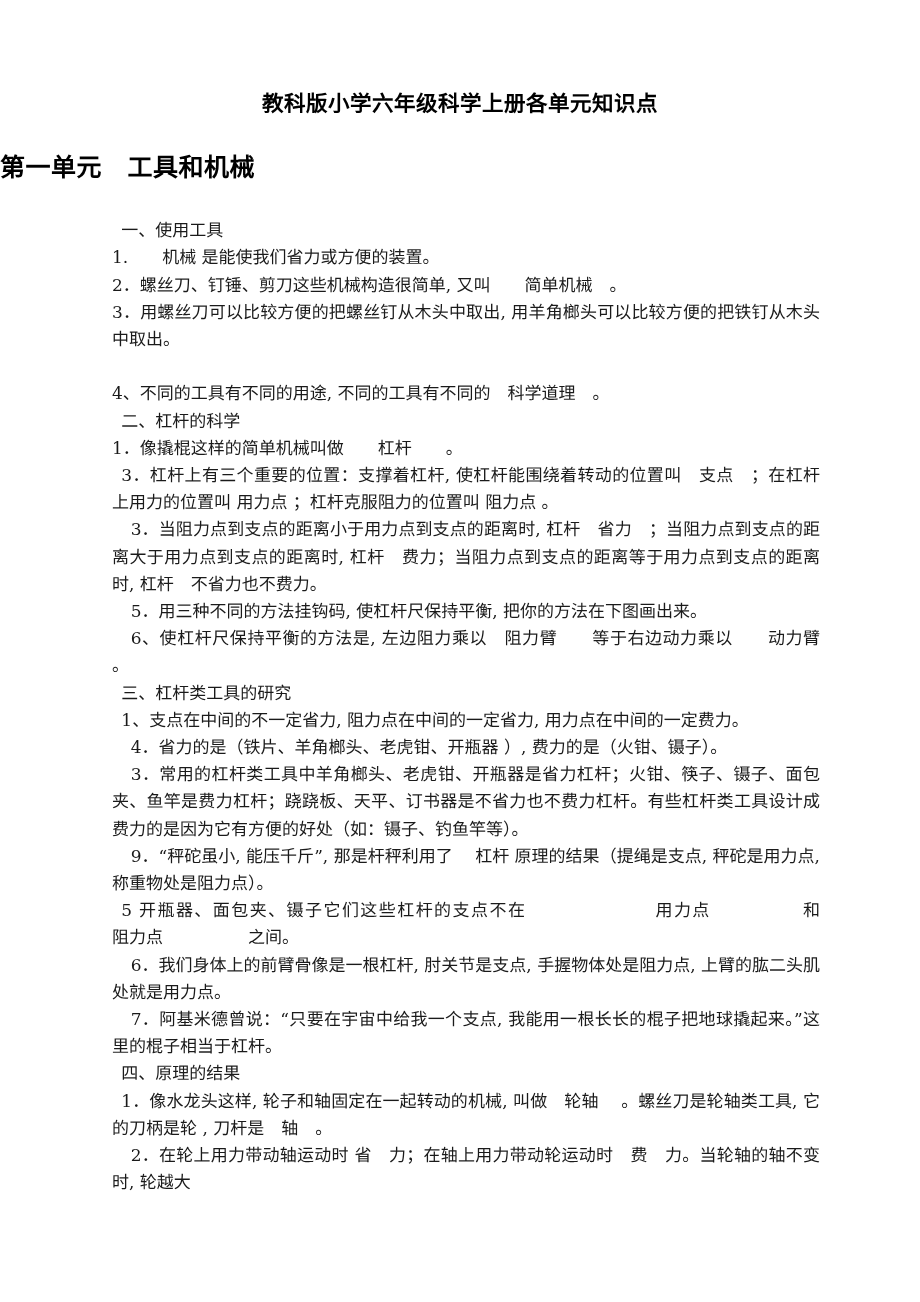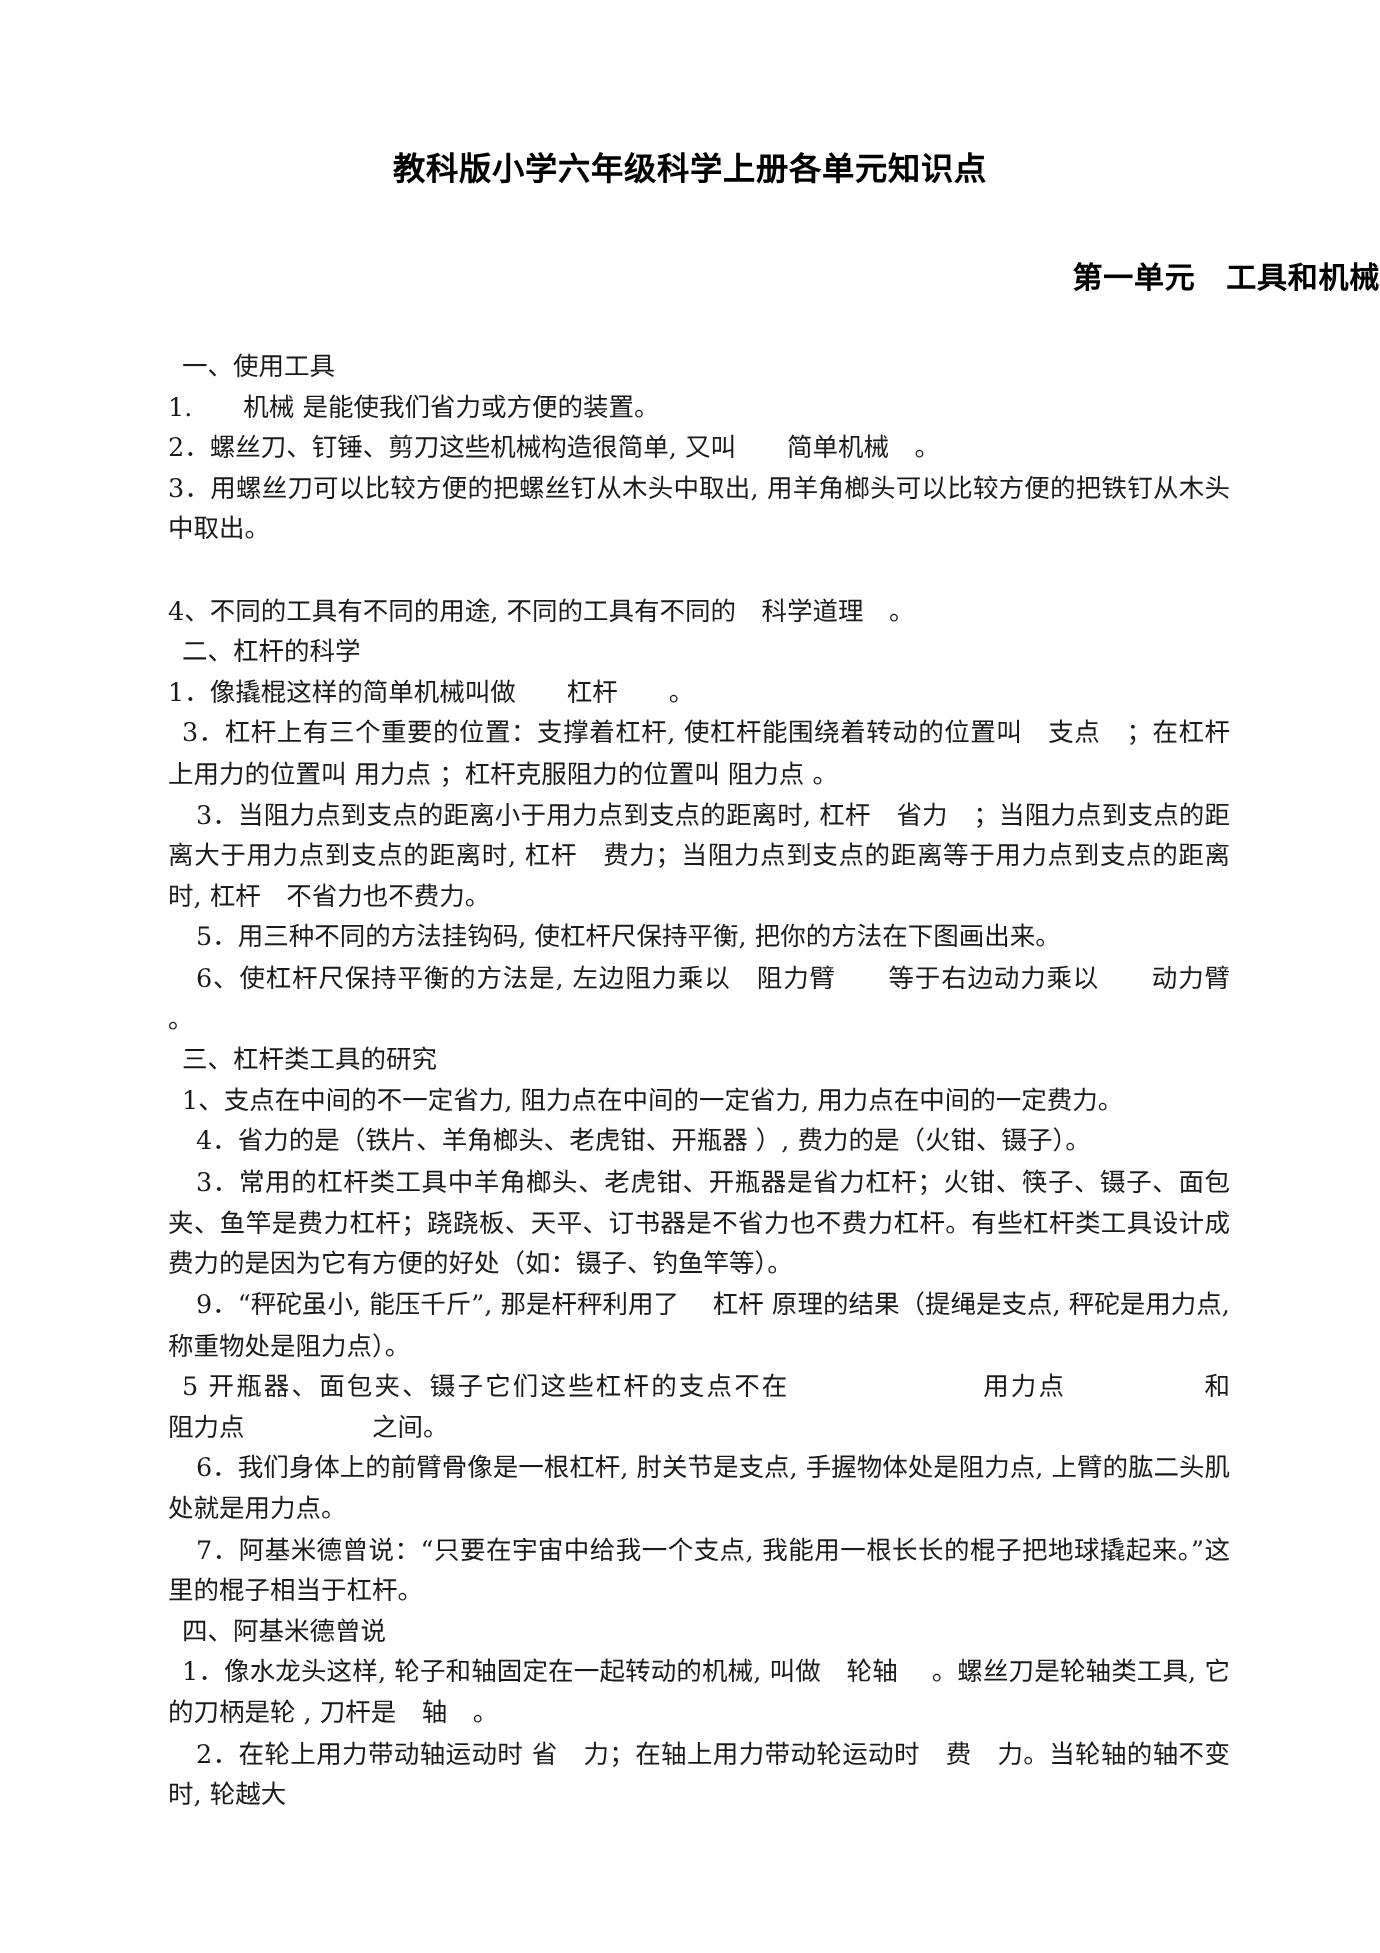--- a/index.html
+++ b/index.html
@@ -27,28 +27,28 @@
     top: 0;
     width: 920px;
     padding: 0;
   }
   
   .title-main {
     text-align: center;
     font-size: 21.5px;
     font-weight: bold;
     letter-spacing: 0.5px;
-    margin: 10px;
+    margin: 0;
     padding-top: 92px;
     line-height: 1.1;
     color: #000000;
   }
   .title-sub {
-    text-align: right;
-    font-size: 20px;
+    text-align: left;
+    font-size: 25px;
     font-weight: bold;
     letter-spacing: 0.5px;
     margin: 0;
     padding-top: 38px;
     line-height: 1.1;
     color: #000000;
   }
   
   .content {
     margin: 0;
@@ -98,19 +98,19 @@
         <p class="line ind2">5．用三种不同的方法挂钩码, 使杠杆尺保持平衡, 把你的方法在下图画出来。</p>
         <p class="line ind2">6、使杠杆尺保持平衡的方法是, 左边阻力乘以　阻力臂　　等于右边动力乘以　　动力臂　　　。</p>
         <p class="line ind1">三、杠杆类工具的研究</p>
         <p class="line ind1">1、支点在中间的不一定省力, 阻力点在中间的一定省力, 用力点在中间的一定费力。</p>
         <p class="line ind2">4．省力的是（铁片、羊角榔头、老虎钳、开瓶器 ）, 费力的是（火钳、镊子）。</p>
         <p class="line ind2">3．常用的杠杆类工具中羊角榔头、老虎钳、开瓶器是省力杠杆；火钳、筷子、镊子、面包夹、鱼竿是费力杠杆；跷跷板、天平、订书器是不省力也不费力杠杆。有些杠杆类工具设计成费力的是因为它有方便的好处（如：镊子、钓鱼竿等）。</p>
         <p class="line ind2">9．“秤砣虽小, 能压千斤”, 那是杆秤利用了　 杠杆 原理的结果（提绳是支点, 秤砣是用力点, 称重物处是阻力点）。</p>
         <p class="line ind1">5 开瓶器、面包夹、镊子它们这些杠杆的支点不在　　　　　　　用力点　　　　　和　　　阻力点　　　　　之间。</p>
         <p class="line ind2">6．我们身体上的前臂骨像是一根杠杆, 肘关节是支点, 手握物体处是阻力点, 上臂的肱二头肌处就是用力点。</p>
         <p class="line ind2">7．阿基米德曾说：“只要在宇宙中给我一个支点, 我能用一根长长的棍子把地球撬起来。”这里的棍子相当于杠杆。</p>
-        <p class="line ind1">四、阿基米德曾说</p>
+        <p class="line ind1">四、原理的结果</p>
         <p class="line ind1">1．像水龙头这样, 轮子和轴固定在一起转动的机械, 叫做　轮轴　 。螺丝刀是轮轴类工具, 它的刀柄是轮 , 刀杆是　轴　。</p>
         <p class="line ind2">2．在轮上用力带动轴运动时 省　力；在轴上用力带动轮运动时　费　力。当轮轴的轴不变时, 轮越大</p>
       </div>
 
   </div>
 </div>
 
 </body></html>

